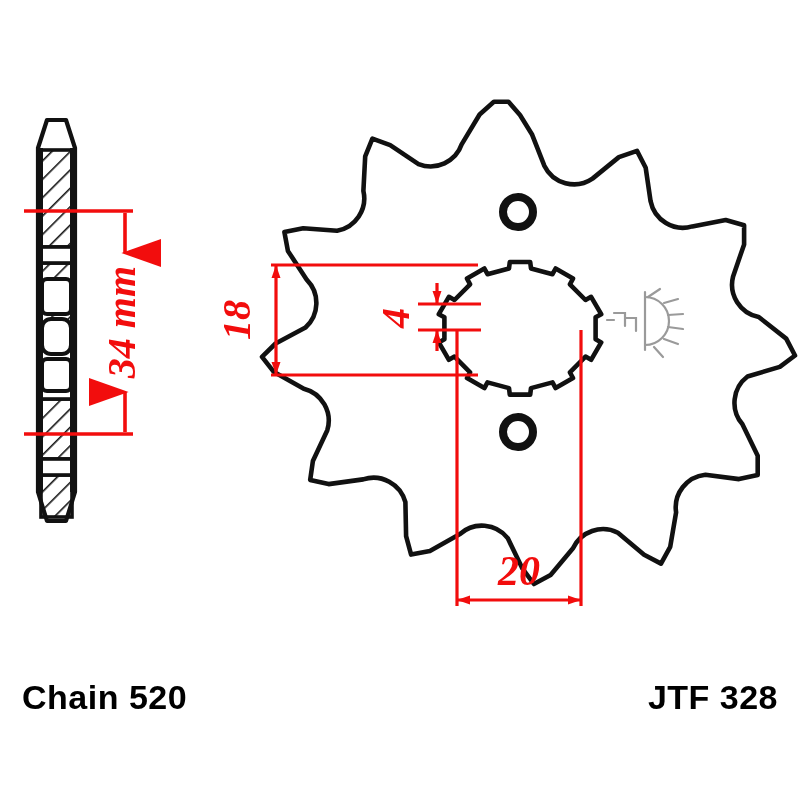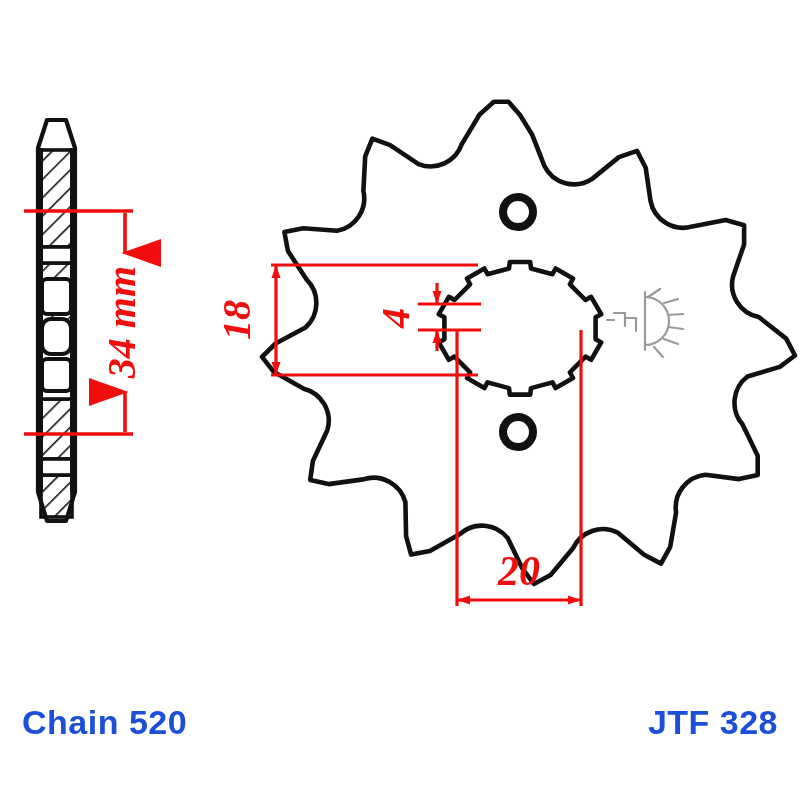--- a/index.html
+++ b/index.html
@@ -22,24 +22,23 @@
     left: 0;
     top: 0;
     width: 800px;
     height: 800px;
   }
   .cap-label {
     position: absolute;
     font-family: "Liberation Sans", sans-serif;
     font-weight: bold;
     font-size: 34px;
-    color: #1d4ed8;
+    color: #000000;
     letter-spacing: 0.5px;
     white-space: nowrap;
-    margin-top: 25px;
   }
   #chain-label { left: 22px; top: 678px; }
   #part-label  { right: 22px; top: 678px; text-align: right; }
 </style>
 </head>
 <body>
 
 <div id="page">
 
   <svg id="drawing" viewBox="0 0 800 800">

